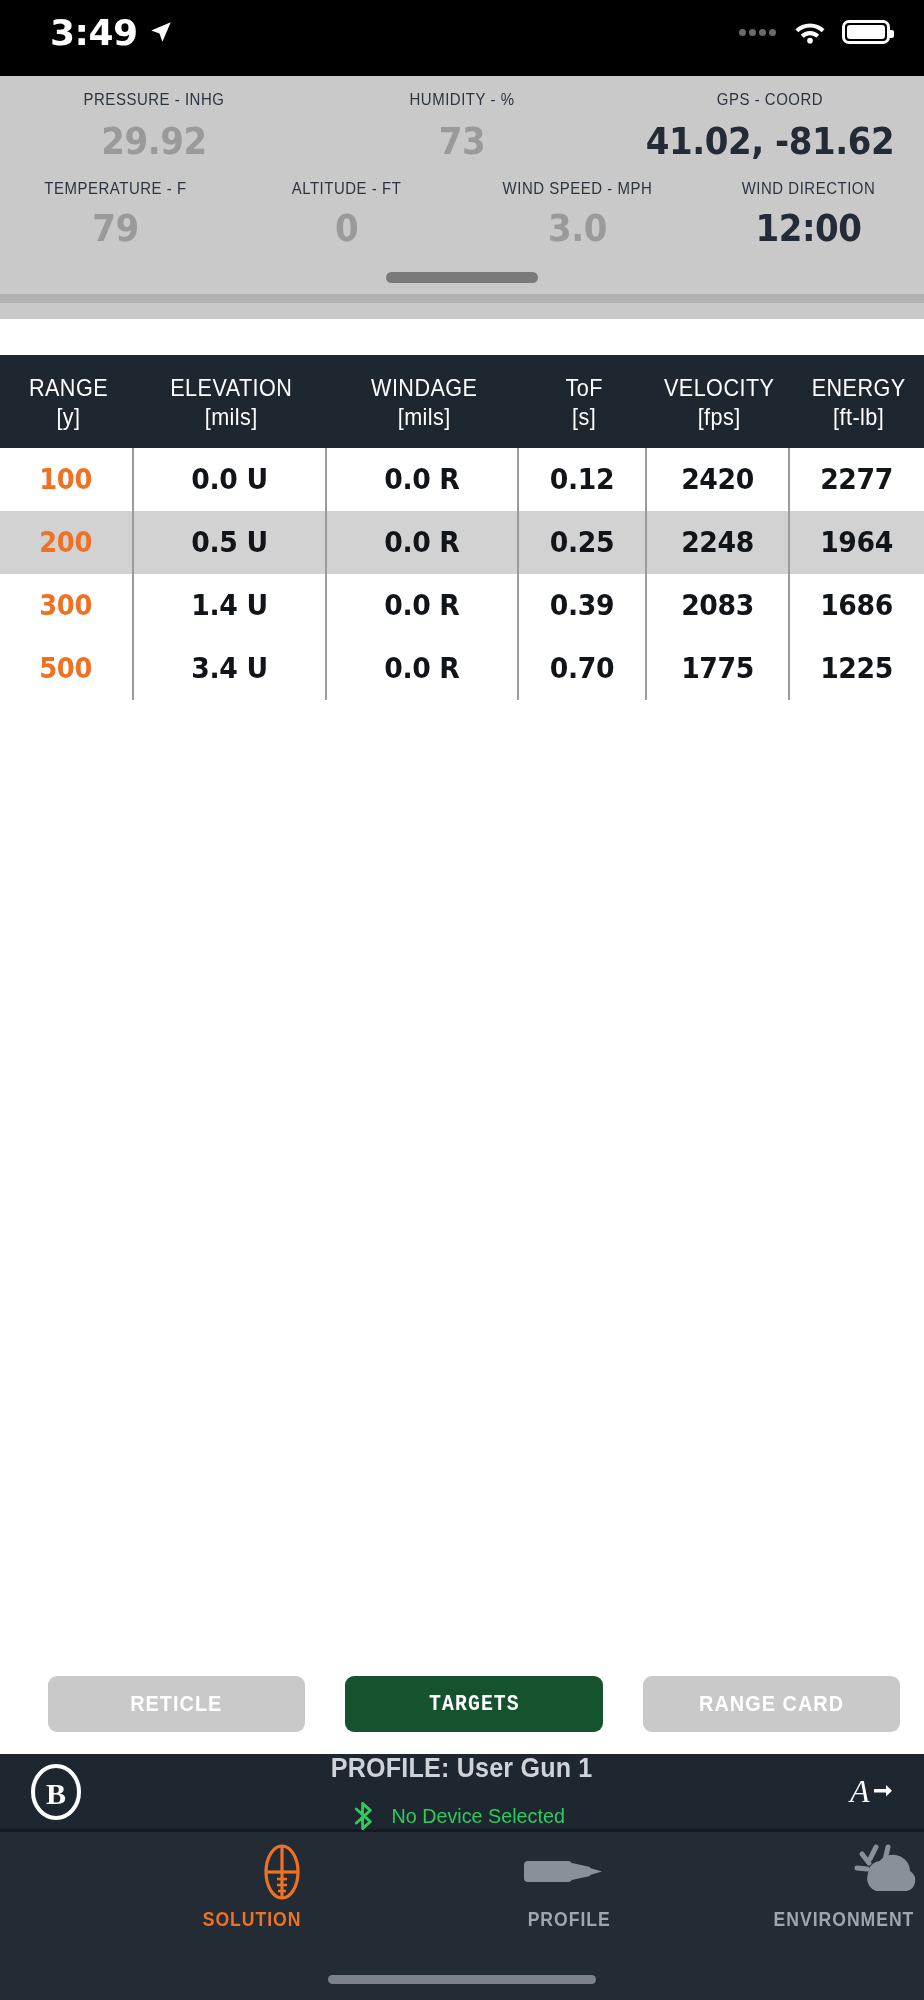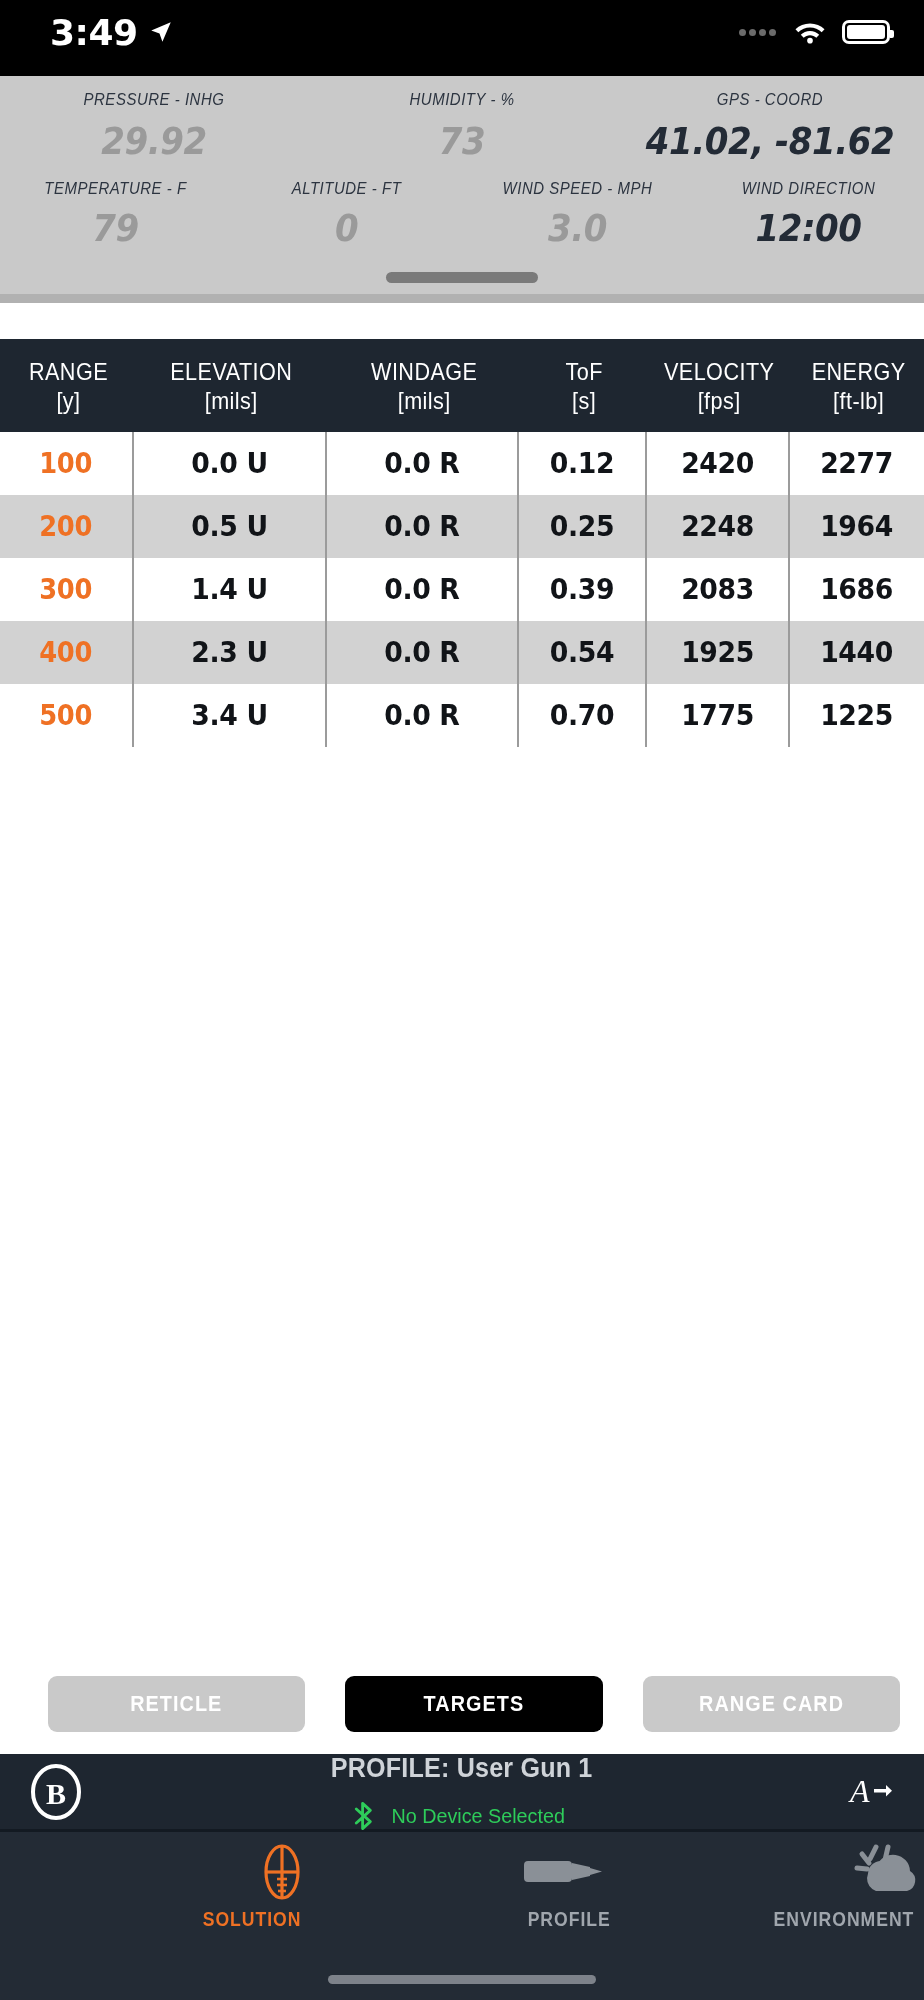--- a/index.html
+++ b/index.html
@@ -78,24 +78,23 @@
   .battery i {
     position: absolute;
     inset: 2px;
     background: #ffffff;
     border-radius: 3px;
   }
 
   
   .env-panel {
     background: #c9c9c9;
-    padding: 14px 0 0 0;
+    padding: 14px 0 16px 0;
     flex: 0 0 auto;
     position: relative;
-    font-style: italic;
   }
   .env-row {
     display: flex;
     width: 100%;
   }
   .env-cell {
     flex: 1 1 0;
     text-align: center;
     padding: 0 4px;
   }
@@ -212,21 +211,21 @@
     font-size: 22px;
     font-weight: 700;
     letter-spacing: 1.2px;
     cursor: pointer;
     display: flex;
     align-items: center;
     justify-content: center;
     margin-left: 24px;
   }
   .action-btn span { transform: scaleX(0.9); display: inline-block; }
-  .action-btn.active { background: #000000; }
+  .action-btn.active { background: #14532d; font-family: Liberation Mono, monospace; }
 
   
   .profile-bar {
     background: #1e2630;
     height: 78px;
     display: flex;
     align-items: center;
     padding: 0 28px;
     flex: 0 0 auto;
     border-bottom: 3px solid #131a22;
@@ -438,28 +437,20 @@
           <td><span>1964</span></td>
         </tr>
         <tr>
           <td class="range-cell"><span>300</span></td>
           <td><span>1.4 U</span></td>
           <td><span>0.0 R</span></td>
           <td><span>0.39</span></td>
           <td><span>2083</span></td>
           <td><span>1686</span></td>
         </tr>
-        <tr class="alt">
-          <td class="range-cell"><span>400</span></td>
-          <td><span>2.3 U</span></td>
-          <td><span>0.0 R</span></td>
-          <td><span>0.54</span></td>
-          <td><span>1925</span></td>
-          <td><span>1440</span></td>
-        </tr>
         <tr>
           <td class="range-cell"><span>500</span></td>
           <td><span>3.4 U</span></td>
           <td><span>0.0 R</span></td>
           <td><span>0.70</span></td>
           <td><span>1775</span></td>
           <td><span>1225</span></td>
         </tr>
       </tbody>
     </table>

